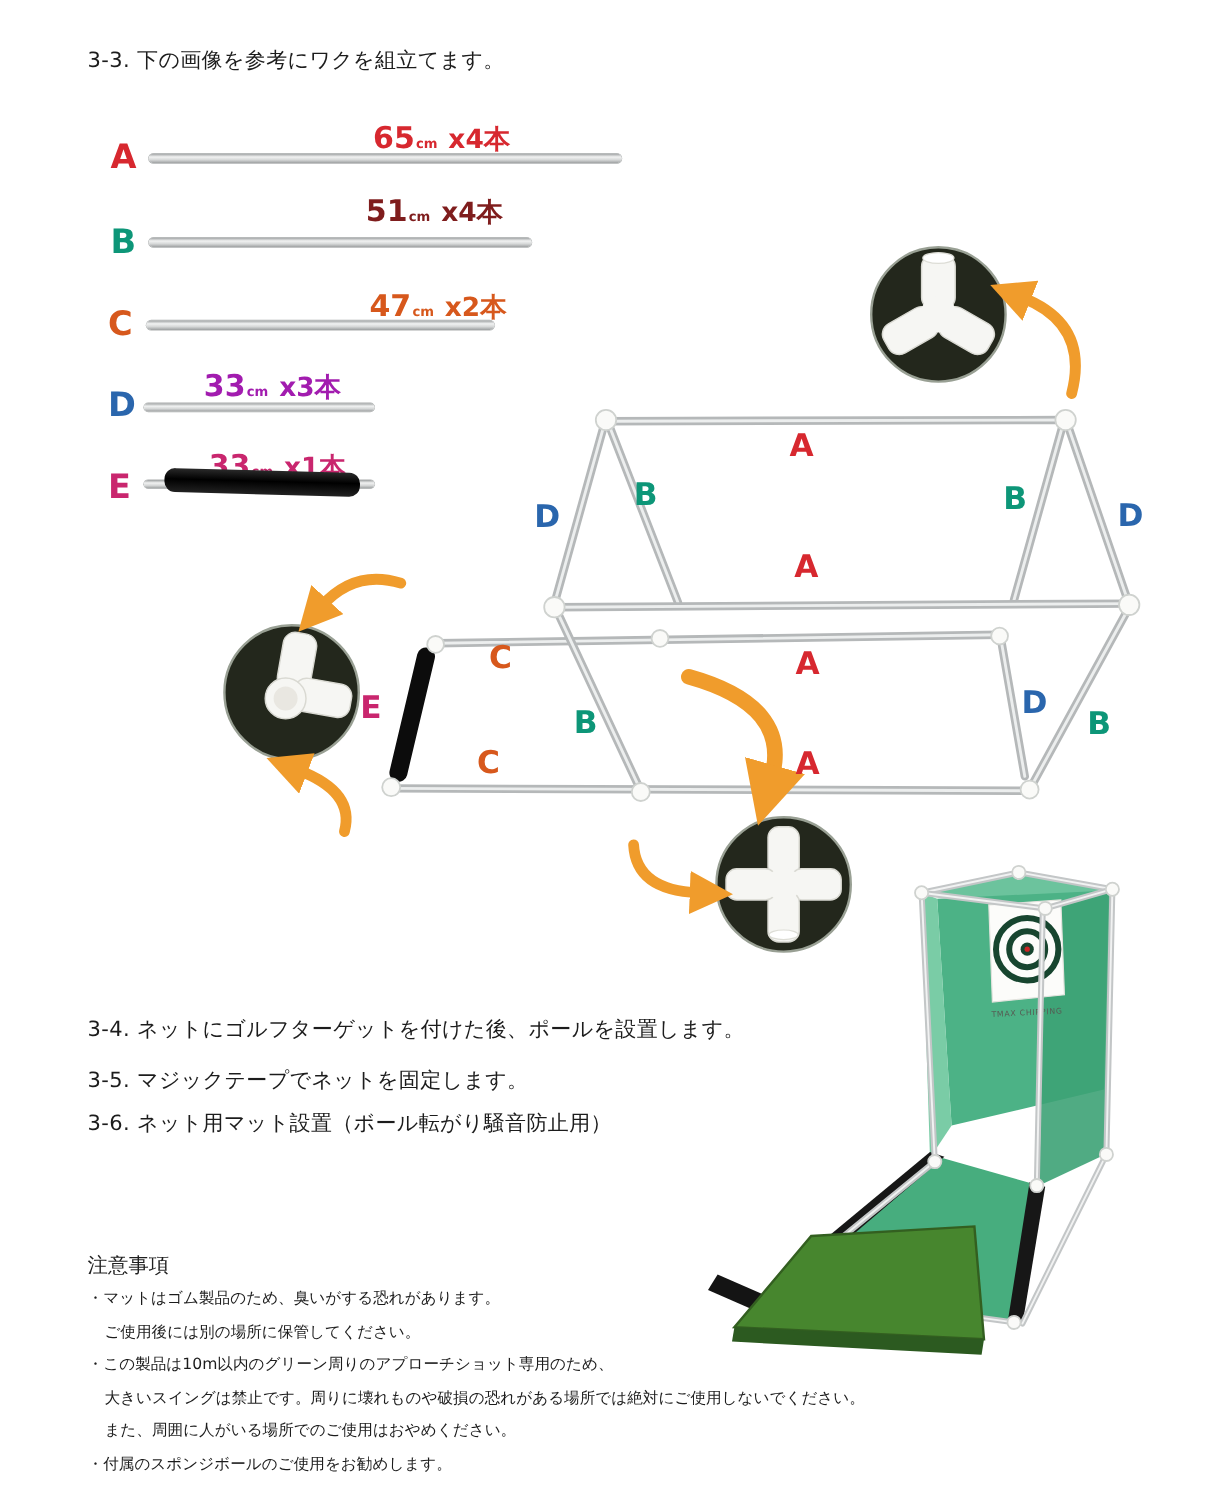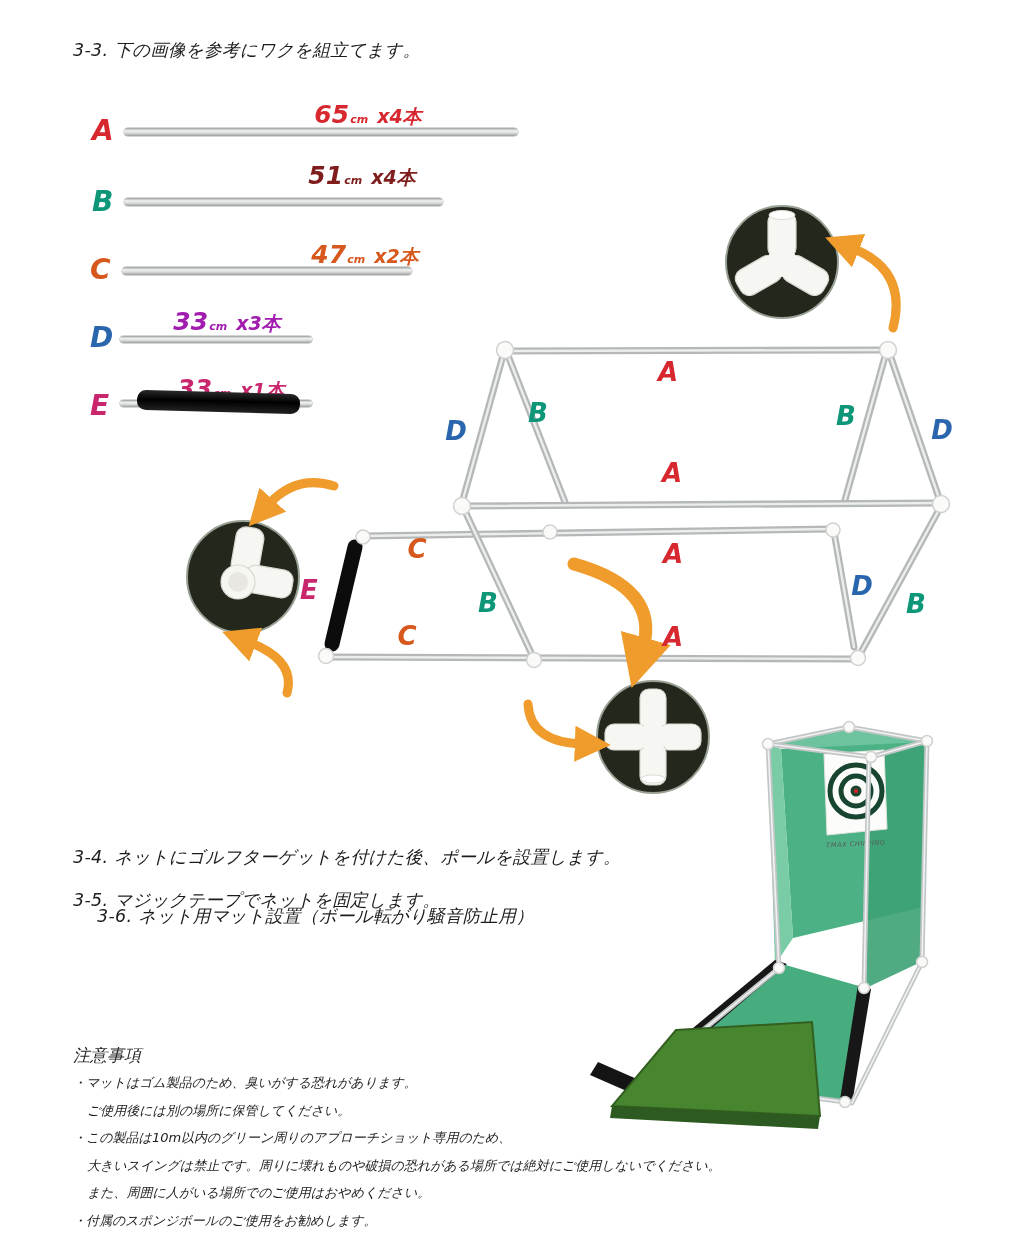--- a/index.html
+++ b/index.html
@@ -1,26 +1,26 @@
 <!DOCTYPE html>
 <html><head>
 <meta charset="utf-8">
 <style>
   html,body{margin:0;padding:0;background:#ffffff;}
   body{font-family:"DejaVu Sans","Liberation Sans",sans-serif;color:#1e1e1e;}
-  #page{position:relative;width:1020px;height:1254px;background:#ffffff;overflow:hidden;font-style:italic;}
+  #page{position:relative;width:1020px;height:1254px;background:#ffffff;overflow:hidden;}
   .abs{position:absolute;}
   
   .step-text{position:absolute;font-size:17.5px;letter-spacing:.3px;color:#1c1c1c;white-space:nowrap;}
   
   .part-letter{position:absolute;font-size:28px;font-weight:bold;line-height:1;}
   .part-label{position:absolute;width:260px;text-align:center;font-weight:600;white-space:nowrap;}
   .part-label .len{font-size:25px;}
   .part-label .unit{font-size:11px;margin-left:1px;}
-  .part-label .cnt{font-size:19px;margin-left:9px;}
+  .part-label .cnt{font-size:22px;margin-left:9px;}
   .pole{position:absolute;height:8px;border-radius:4px;
         background:linear-gradient(180deg,#9b9e9f 0%,#f1f2f2 35%,#d6d8d8 65%,#9b9e9f 100%);
         box-shadow:0 0 0 .5px #a9acac;}
   .pole.thin{height:7px;}
   .foam{position:absolute;height:20px;border-radius:9px;background:linear-gradient(180deg,#2a2a2a,#000 45%,#222);}
   
   .flabel{position:absolute;font-size:26px;font-weight:bold;transform:translate(-50%,-50%);line-height:1;}
   
   .note-line{font-size:13px;line-height:27.5px;color:#1c1c1c;white-space:nowrap;}
   .note-line.indent{padding-left:14px;}
@@ -273,21 +273,21 @@
       <div class="flabel" style="left: 309px; top: 590px; color: rgb(201, 38, 110);">E</div>
       <div class="flabel" style="left: 488px; top: 603px; color: rgb(13, 150, 120);">B</div>
       <div class="flabel" style="left: 862px; top: 586px; color: rgb(42, 102, 173);">D</div>
       <div class="flabel" style="left: 916px; top: 604px; color: rgb(13, 150, 120);">B</div>
       <div class="flabel" style="left: 407px; top: 636px; color: rgb(215, 88, 28);">C</div>
       <div class="flabel" style="left: 673px; top: 637px; color: rgb(215, 40, 47);">A</div>
     </div>
 
   <div class="step-text" style="left:73px;top:845px;">3-4. ネットにゴルフターゲットを付けた後、ポールを設置します。</div>
   <div class="step-text" style="left:73px;top:888px;">3-5. マジックテープでネットを固定します。</div>
-  <div class="step-text" style="left:73px;top:904px;margin-left:24px;">3-6. ネット用マット設置（ボール転がり騒音防止用）</div>
+  <div class="step-text" style="left:73px;top:924px;">3-6. ネット用マット設置（ボール転がり騒音防止用）</div>
 
   <div class="abs" style="left:73px;top:1042px;">
     <div id="notes-title">注意事項</div>
     <div id="notes-lines">
         <div class="note-line">・マットはゴム製品のため、臭いがする恐れがあります。</div>
         <div class="note-line indent">ご使用後には別の場所に保管してください。</div>
         <div class="note-line">・この製品は10m以内のグリーン周りのアプローチショット専用のため、</div>
         <div class="note-line indent">大きいスイングは禁止です。周りに壊れものや破損の恐れがある場所では絶対にご使用しないでください。</div>
         <div class="note-line indent">また、周囲に人がいる場所でのご使用はおやめください。</div>
         <div class="note-line">・付属のスポンジボールのご使用をお勧めします。</div>

